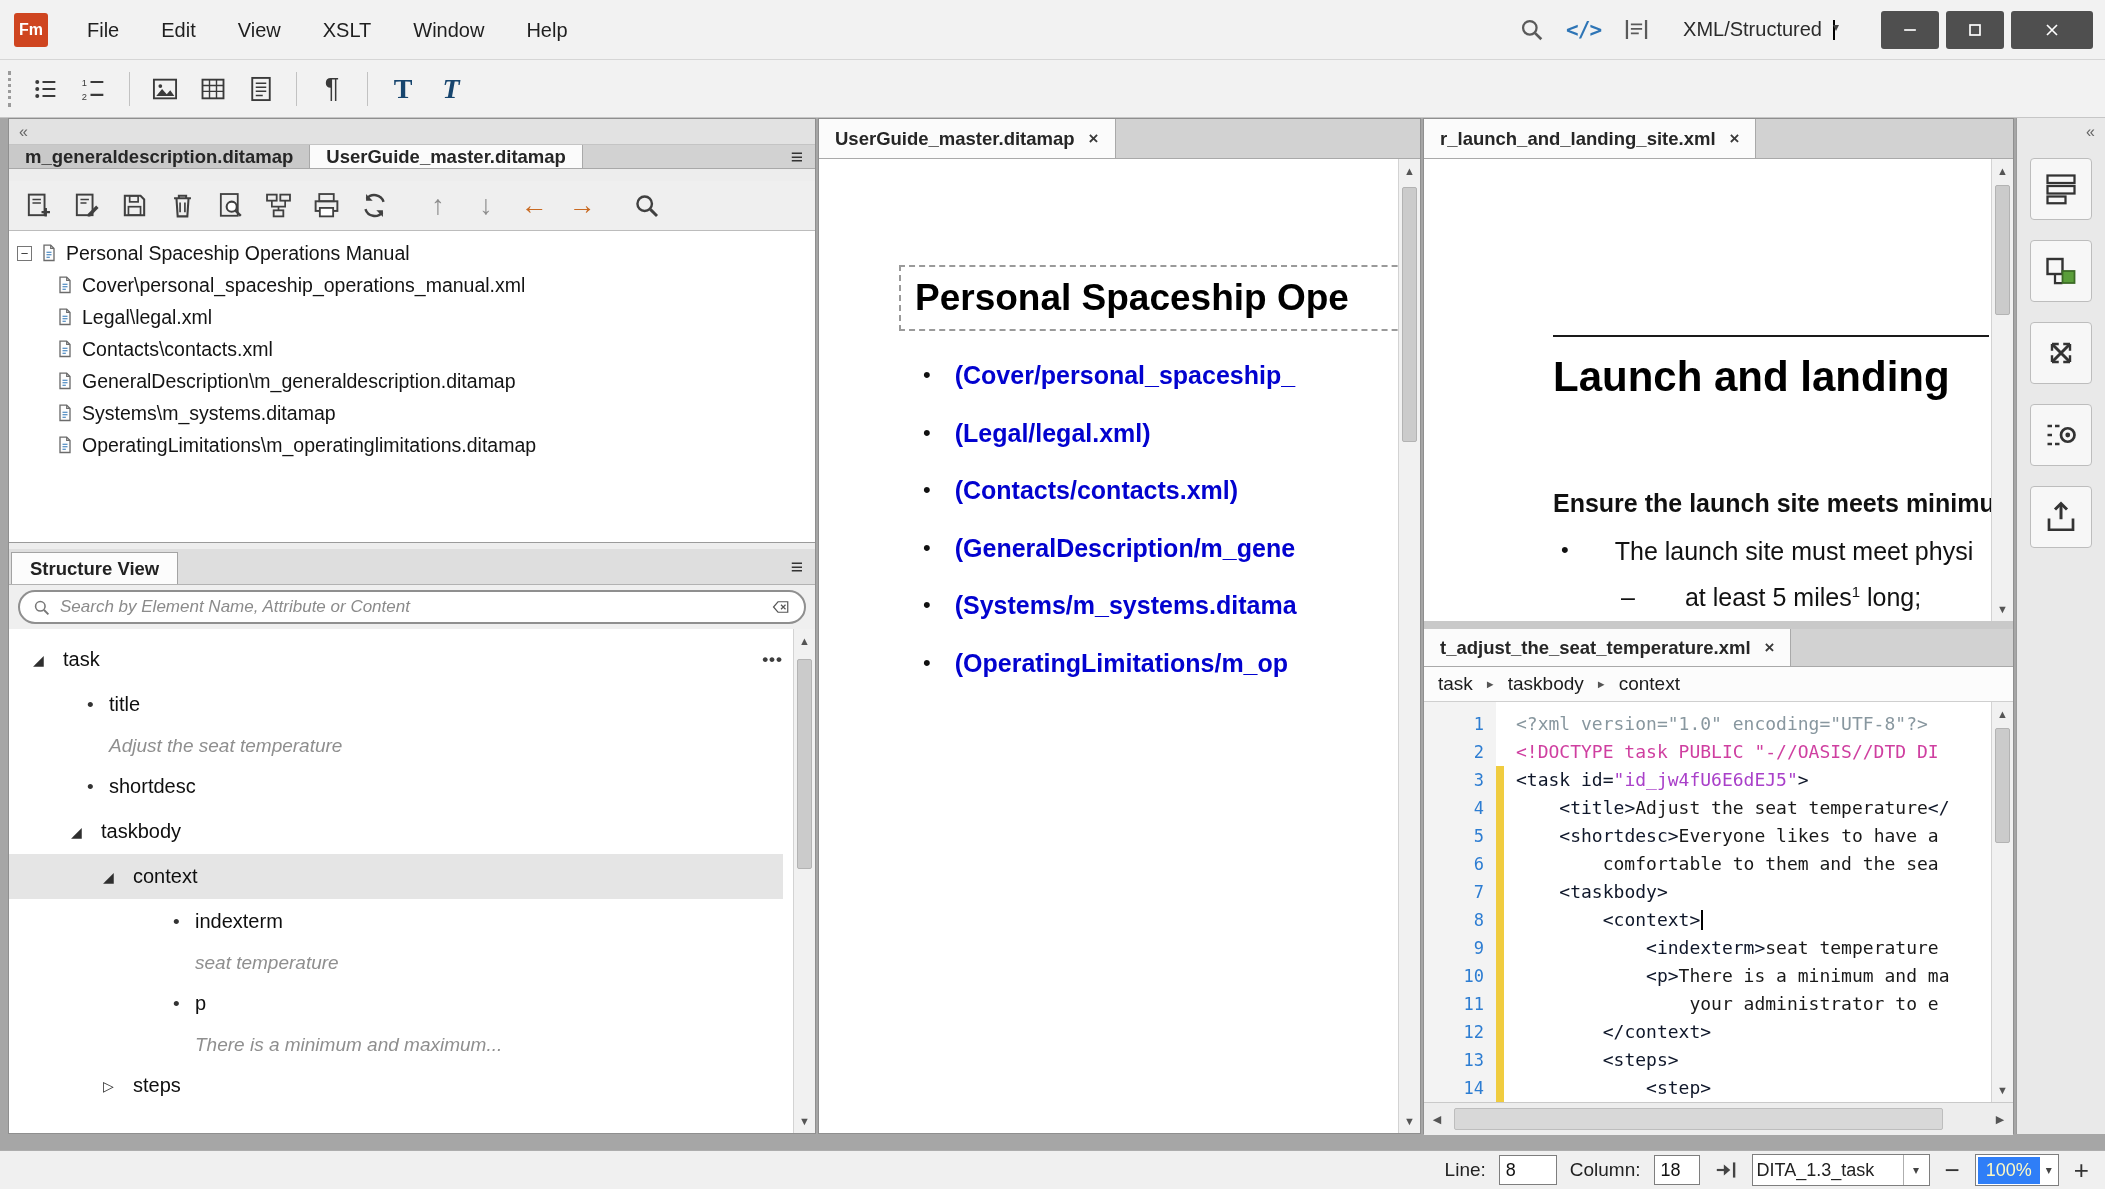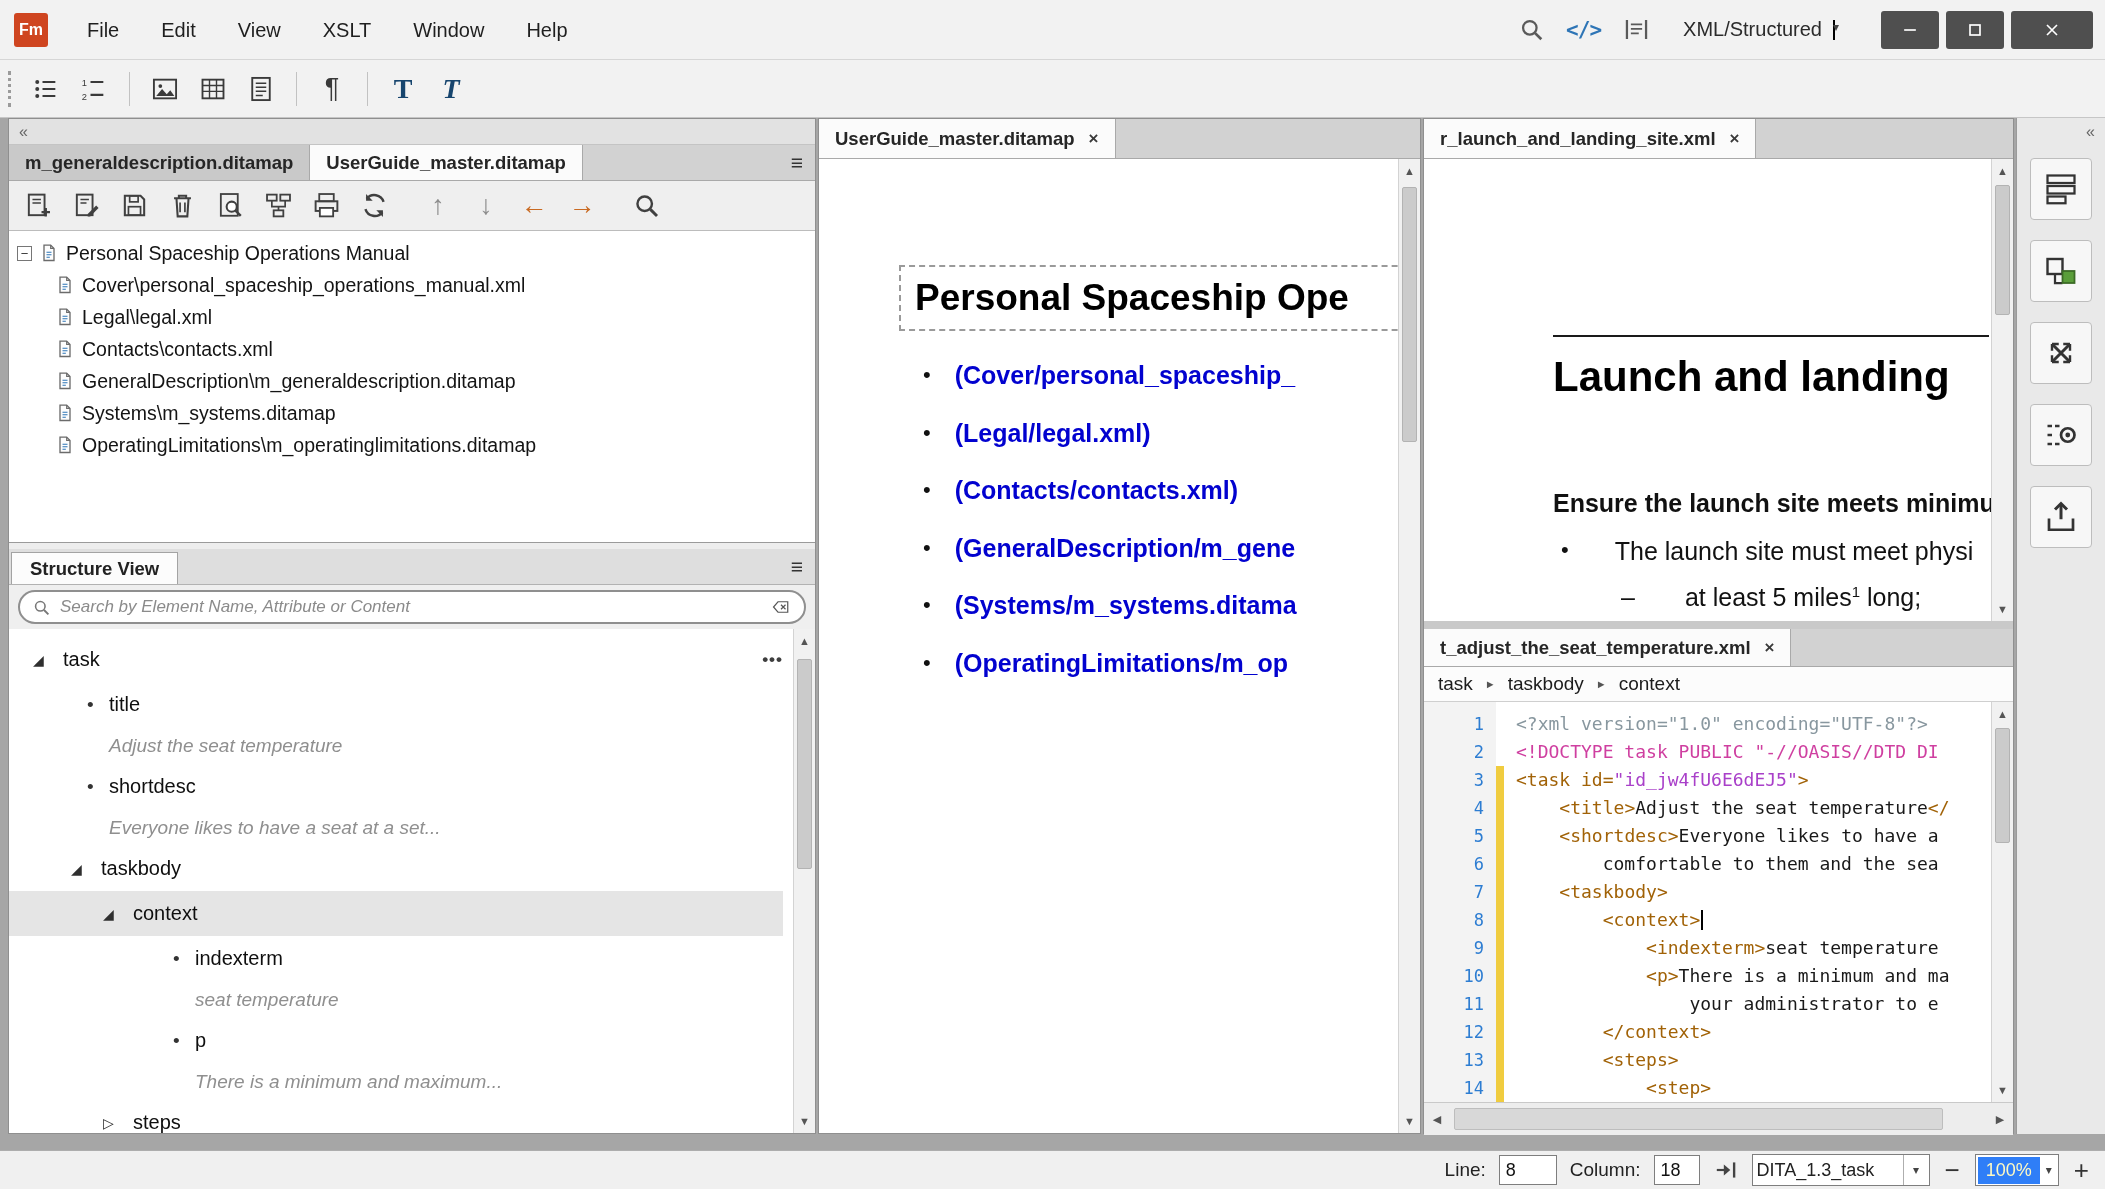--- a/index.html
+++ b/index.html
@@ -38,21 +38,21 @@
 
 .panel{position:absolute;top:118px;height:1016px;border:1px solid #8f8f8f;}
 #left-panel{left:8px;width:808px;background:#ededed;}
 #doc-panel{left:818px;width:603px;background:#fff;}
 #right-panel{left:1423px;width:591px;background:#c9c9c9;}
 #right-rail{position:absolute;top:118px;left:2016px;width:89px;height:1016px;background:#e9e9e9;border-left:1px solid #9a9a9a;}
 
 
 .strip{position:absolute;top:0;left:0;right:0;height:26px;background:#e2e2e2;border-bottom:1px solid #c4c4c4;display:flex;align-items:center;padding-left:10px;}
 .strip-col{font-size:16px;color:#666;line-height:1;}
-#left-tabs{position:absolute;top:26px;left:0;right:0;height:36px;display:flex;background:#d2d2d2;border-bottom:1px solid #a9a9a9;}
+#left-tabs{position:absolute;top:26px;left:0;right:0;height:24px;display:flex;background:#d2d2d2;border-bottom:1px solid #a9a9a9;}
 .tab{display:flex;align-items:center;gap:14px;padding:0 16px;font-size:18.5px;font-weight:600;color:#262626;background:#c9c9c9;border-right:1px solid #a9a9a9;white-space:nowrap;}
 .tab.active{background:#fbfbfb;}
 .tab-close{font-size:17px;color:#3a3a3a;}
 .tab-menu{margin-left:auto;padding:0 12px;font-size:21px;color:#333;align-self:center;}
 #left-toolbar{position:absolute;top:62px;left:0;right:0;height:50px;background:#efefef;border-bottom:1px solid #bcbcbc;display:flex;align-items:center;padding:0 6px;gap:2px;}
 .ltb{width:46px;height:44px;border:none;background:transparent;color:#404040;display:flex;align-items:center;justify-content:center;font-size:27px;font-weight:700;}
 .ltb svg{width:29px;height:29px;}
 .ltb.ic-gray{color:#8d8d8d;}
 .ltb.ic-orange{color:#c96a22;}
 #left-toolbar [data-name="move-up-icon"]{margin-left:16px;}
@@ -127,21 +127,21 @@
 #crumbs{position:absolute;top:548px;left:0;right:0;height:35px;background:#fcfcfc;border-bottom:1px solid #cfcfcf;display:flex;align-items:center;padding-left:14px;gap:12px;font-size:19px;color:#1c1c1c;}
 .bc-sep{font-size:11px;color:#555;}
 #code-wrap{position:absolute;top:583px;left:0;right:21px;height:400px;background:#fff;overflow:hidden;font-family:"DejaVu Sans Mono",monospace;}
 #gutter{position:absolute;left:0;top:0;bottom:0;width:72px;background:#f3f3f3;padding-top:8px;}
 .gnum{height:28px;line-height:28px;text-align:right;padding-right:12px;font-size:17px;color:#2d7dd2;}
 #cbar{position:absolute;left:72px;top:64px;width:8px;height:336px;background:#f0cc3f;}
 #code-lines{position:absolute;left:80px;top:0;right:0;bottom:0;padding:8px 0 0 12px;}
 .cline{height:28px;line-height:28px;white-space:pre;font-size:18px;color:#191919;}
 .tk-decl{color:#88979f;}
 .tk-doctype{color:#cf3fa0;}
-.tk-tag{color:#a16207;}
+.tk-tag{color:#0f172a;}
 .tk-val{color:#a940c9;}
 .tk-plain{color:#191919;}
 .caret{display:inline-block;width:2px;height:20px;background:#000;vertical-align:-4px;margin-left:1px;}
 #code-hscroll{position:absolute;left:0;right:0;top:983px;height:33px;background:#ededed;border-top:1px solid #c9c9c9;}
 #code-hscroll .harr{position:absolute;top:0;bottom:0;width:22px;display:flex;align-items:center;justify-content:center;font-size:11px;color:#555;}
 #code-hscroll .harr.lf{left:2px;}
 #code-hscroll .harr.rt{right:2px;}
 #code-hscroll .hthumb{position:absolute;top:5px;height:22px;left:30px;right:70px;background:#d8d8d8;border:1px solid #bdbdbd;border-radius:2px;}
 
 
@@ -450,23 +450,20 @@
             <span class="mk" data-name="bullet-marker-icon">•</span>
             <span class="sv-label" data-name="structure-node-label">title</span>
           </div>
           <div class="sv-row text lvl1" data-name="structure-node-adjust-the-seat-temperature">
             <span class="sv-label" data-name="structure-node-label">Adjust the seat temperature</span>
           </div>
           <div class="sv-row element lvl1 blt" data-name="structure-node-shortdesc">
             <span class="mk" data-name="bullet-marker-icon">•</span>
             <span class="sv-label" data-name="structure-node-label">shortdesc</span>
           </div>
-          <div class="sv-row text lvl1" data-name="structure-node-everyone-likes-to-have-a-seat-at-a-set">
-            <span class="sv-label" data-name="structure-node-label">Everyone likes to have a seat at a set...</span>
-          </div>
           <div class="sv-row element lvl1" data-name="structure-node-taskbody">
             <span class="mk" data-name="expanded-marker-icon">◢</span>
             <span class="sv-label" data-name="structure-node-label">taskbody</span>
           </div>
           <div class="sv-row element lvl2 selected" data-name="structure-node-context">
             <span class="mk" data-name="expanded-marker-icon">◢</span>
             <span class="sv-label" data-name="structure-node-label">context</span>
           </div>
           <div class="sv-row element lvl3 blt" data-name="structure-node-indexterm">
             <span class="mk" data-name="bullet-marker-icon">•</span>

